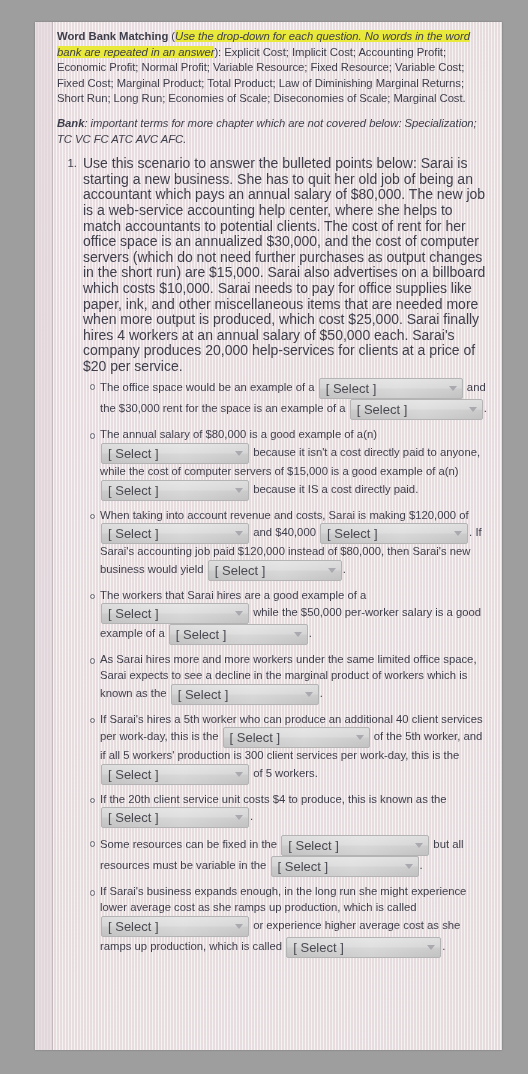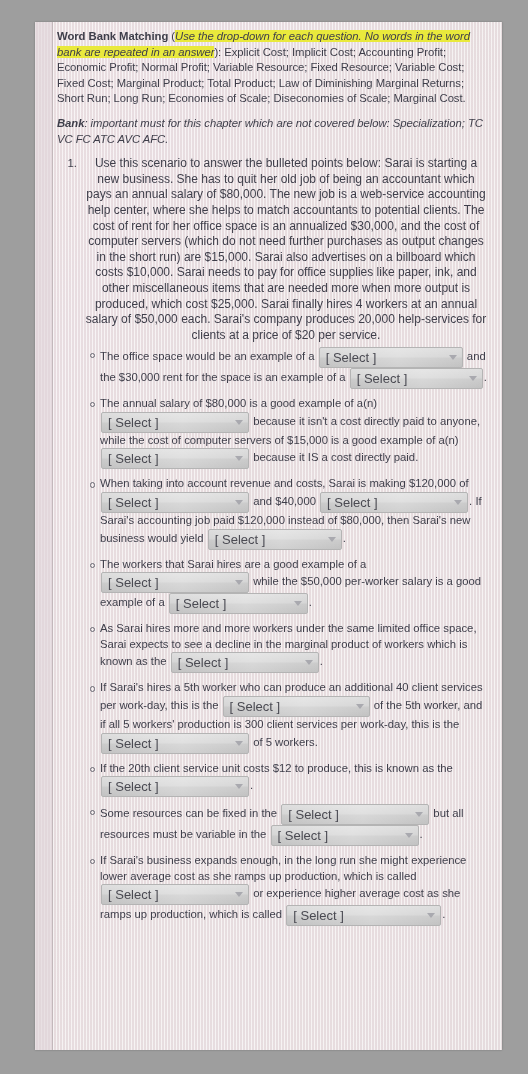--- a/index.html
+++ b/index.html
@@ -88,24 +88,23 @@
     width: 20px;
     flex: 0 0 20px;
     text-align: right;
     padding-right: 6px;
     font-size: 11.3px;
     line-height: 15.6px;
     color: #3e3e4a;
   }
   .numlist .numbody {
     flex: 1 1 auto;
-    font-size: 12px;
-    line-height: 15.6px;
-    color: #3e3e4a;
-    text-align: center;
+    font-size: 14px;
+    line-height: 15.6px;
+    color: #3e3e4a;
   }
 
   
   .bullets {
     margin: 0;
     padding: 0 0 0 32px;
     list-style: none;
   }
   .bullets > li {
     position: relative;
@@ -174,34 +173,34 @@
 
 <div class="photo-frame">
   <div class="page-sheet">
     <div class="gutter"></div>
     <div class="margin-rule"></div>
 
     <div class="content">
 
       <p class="para"><span class="b">Word Bank Matching</span><span> (</span><span class="hl">Use the drop-down for each question. No words in the word bank are repeated in an answer</span><span>): </span><span>Explicit Cost; Implicit Cost; Accounting Profit; Economic Profit; Normal Profit; Variable Resource; Fixed Resource; Variable Cost; Fixed Cost; Marginal Product; Total Product; Law of Diminishing Marginal Returns; Short Run; Long Run; Economies of Scale; Diseconomies of Scale; Marginal Cost.</span></p>
 
-      <p class="para"><span class="b i">Bank</span><span class="i">: important must for this chapter which are not covered below: Specialization; TC VC FC ATC AVC AFC.</span></p>
+      <p class="para"><span class="b i">Bank</span><span class="i">: important terms for more chapter which are not covered below: Specialization; TC VC FC ATC AVC AFC.</span></p>
 
       <div class="numlist">
         <div class="num">1.</div>
         <div class="numbody">Use this scenario to answer the bulleted points below: Sarai is starting a new business. She has to quit her old job of being an accountant which pays an annual salary of $80,000. The new job is a web-service accounting help center, where she helps to match accountants to potential clients. The cost of rent for her office space is an annualized $30,000, and the cost of computer servers (which do not need further purchases as output changes in the short run) are $15,000. Sarai also advertises on a billboard which costs $10,000. Sarai needs to pay for office supplies like paper, ink, and other miscellaneous items that are needed more when more output is produced, which cost $25,000. Sarai finally hires 4 workers at an annual salary of $50,000 each. Sarai's company produces 20,000 help-services for clients at a price of $20 per service.</div>
       </div>
 
       <ul class="bullets" id="bullet-list">
           <li class="selrow"><span class="frag">The office space would be an example of a </span><span class="sel" style="width: 144px;"><span class="sel-label">[ Select ]</span><span class="sel-arrow"></span></span><span class="frag"> and the $30,000 rent for the space is an example of a </span><span class="sel" style="width: 133px;"><span class="sel-label">[ Select ]</span><span class="sel-arrow"></span></span><span class="frag">.</span></li>
           <li class="selrow"><span class="frag">The annual salary of $80,000 is a good example of a(n) </span><span class="sel" style="width: 148px;"><span class="sel-label">[ Select ]</span><span class="sel-arrow"></span></span><span class="frag"> because it isn't a cost directly paid to anyone, while the cost of computer servers of $15,000 is a good example of a(n) </span><span class="sel" style="width: 148px;"><span class="sel-label">[ Select ]</span><span class="sel-arrow"></span></span><span class="frag"> because it IS a cost directly paid.</span></li>
           <li class="selrow"><span class="frag">When taking into account revenue and costs, Sarai is making $120,000 of </span><span class="sel" style="width: 148px;"><span class="sel-label">[ Select ]</span><span class="sel-arrow"></span></span><span class="frag"> and $40,000 </span><span class="sel" style="width: 148px;"><span class="sel-label">[ Select ]</span><span class="sel-arrow"></span></span><span class="frag">. If Sarai's accounting job paid $120,000 instead of $80,000, then Sarai's new business would yield </span><span class="sel" style="width: 134px;"><span class="sel-label">[ Select ]</span><span class="sel-arrow"></span></span><span class="frag">.</span></li>
           <li class="selrow"><span class="frag">The workers that Sarai hires are a good example of a </span><span class="sel" style="width: 148px;"><span class="sel-label">[ Select ]</span><span class="sel-arrow"></span></span><span class="frag"> while the $50,000 per-worker salary is a good example of a </span><span class="sel" style="width: 139px;"><span class="sel-label">[ Select ]</span><span class="sel-arrow"></span></span><span class="frag">.</span></li>
           <li class="selrow"><span class="frag">As Sarai hires more and more workers under the same limited office space, Sarai expects to see a decline in the marginal product of workers which is known as the </span><span class="sel" style="width: 148px;"><span class="sel-label">[ Select ]</span><span class="sel-arrow"></span></span><span class="frag">.</span></li>
           <li class="selrow"><span class="frag">If Sarai's hires a 5th worker who can produce an additional 40 client services per work-day, this is the </span><span class="sel" style="width: 147px;"><span class="sel-label">[ Select ]</span><span class="sel-arrow"></span></span><span class="frag"> of the 5th worker, and if all 5 workers' production is 300 client services per work-day, this is the </span><span class="sel" style="width: 148px;"><span class="sel-label">[ Select ]</span><span class="sel-arrow"></span></span><span class="frag"> of 5 workers.</span></li>
-          <li class="selrow"><span class="frag">If the 20th client service unit costs $12 to produce, this is known as the </span><span class="sel" style="width: 148px;"><span class="sel-label">[ Select ]</span><span class="sel-arrow"></span></span><span class="frag">.</span></li>
+          <li class="selrow"><span class="frag">If the 20th client service unit costs $4 to produce, this is known as the </span><span class="sel" style="width: 148px;"><span class="sel-label">[ Select ]</span><span class="sel-arrow"></span></span><span class="frag">.</span></li>
           <li class="selrow"><span class="frag">Some resources can be fixed in the </span><span class="sel" style="width: 148px;"><span class="sel-label">[ Select ]</span><span class="sel-arrow"></span></span><span class="frag"> but all resources must be variable in the </span><span class="sel" style="width: 148px;"><span class="sel-label">[ Select ]</span><span class="sel-arrow"></span></span><span class="frag">.</span></li>
           <li class="selrow"><span class="frag">If Sarai's business expands enough, in the long run she might experience lower average cost as she ramps up production, which is called </span><span class="sel" style="width: 148px;"><span class="sel-label">[ Select ]</span><span class="sel-arrow"></span></span><span class="frag"> or experience higher average cost as she ramps up production, which is called </span><span class="sel" style="width: 155px;"><span class="sel-label">[ Select ]</span><span class="sel-arrow"></span></span><span class="frag">.</span></li>
         </ul>
 
     </div>
   </div>
 </div>
 
 </body></html>

